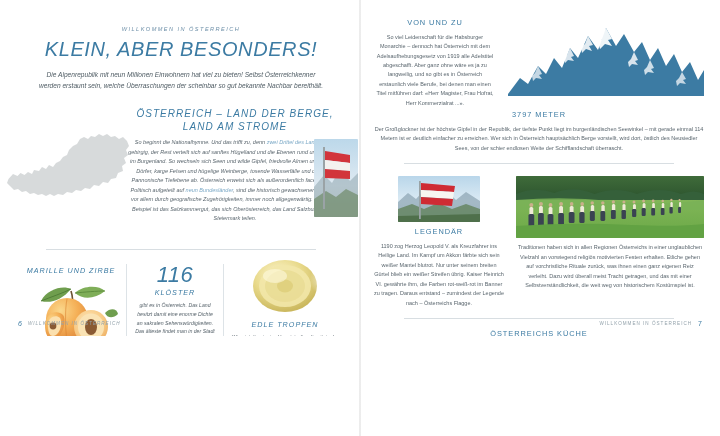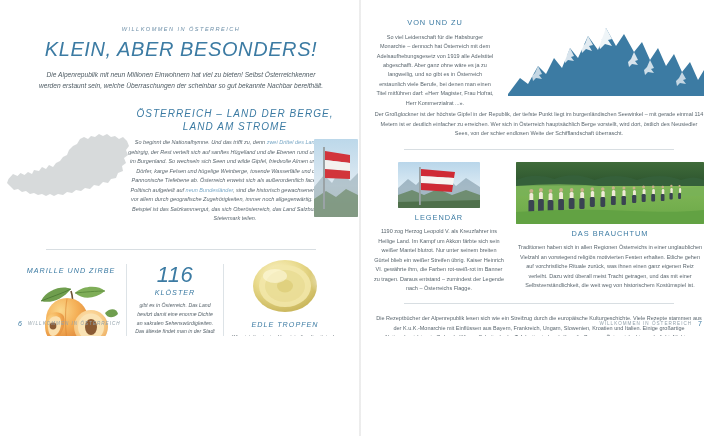--- a/index.html
+++ b/index.html
@@ -380,20 +380,21 @@
             <path fill="#ffffff" opacity=".8" d="M126 34 L130 42 L127 43 L130 47 L124 46 L121 49 L120 44 L123 41 Z"></path>
             <path fill="#ffffff" opacity=".75" d="M142 42 L146 50 L143 51 L146 55 L140 54 L137 57 L136 52 L139 49 Z"></path>
             <path fill="#ffffff" opacity=".7" d="M30 48 L34 56 L31 57 L34 61 L28 60 L25 63 L24 58 L27 55 Z"></path>
             <path fill="#ffffff" opacity=".7" d="M174 54 L178 61 L175 62 L178 66 L172 65 L169 68 L168 63 L171 60 Z"></path>
           </svg>
         </div>
       </div>
     </div>
 
     <div class="wide-text">
+      <h2 class="sec-title small">3797 METER</h2>
       <p class="body-text">Der Großglockner ist der höchste Gipfel in der Republik, der tiefste Punkt liegt im burgenländischen Seewinkel – mit gerade einmal 114 Metern ist er deutlich einfacher zu erreichen. Wer sich in Österreich hauptsächlich Berge vorstellt, wird dort, östlich des Neusiedler Sees, von der schier endlosen Weite der Schifflandschaft überrascht.</p>
     </div>
 
     <div class="hr-rule"></div>
 
     <div class="right-mid">
       <div class="rm-left">
         <div class="photo photo-flag">
           <svg viewBox="0 0 82 46" width="82" height="46" xmlns="http://www.w3.org/2000/svg" preserveAspectRatio="none" aria-hidden="true">
             <defs>
@@ -484,28 +485,28 @@
                 <circle cx="123" cy="26" r="1.5"></circle>
                 <circle cx="133" cy="25" r="1.5"></circle>
               <circle cx="143" cy="25" r="1.4"></circle>
                 <circle cx="153" cy="25" r="1.3"></circle>
                 <circle cx="162" cy="24" r="1.2"></circle>
               <circle cx="170.5" cy="24" r="1.1"></circle>
             </g>
             <path d="M0 50 Q60 46 120 49 Q170 51 196 48 L196 62 L0 62 Z" fill="#62a243"></path>
           </svg>
         </div>
-        <h2 class="sec-title small">DAS BRAUCHTUM</h2>
         <p class="body-text">Traditionen haben sich in allen Regionen Österreichs in einer unglaublichen Vielzahl an vorwiegend religiös motivierten Festen erhalten. Etliche gehen auf vorchristliche Rituale zurück, was ihnen einen ganz eigenen Reiz verleiht. Dazu wird überall meist Tracht getragen, und das mit einer Selbstverständlichkeit, die weit weg von historischem Kostümspiel ist.</p>
       </div>
     </div>
 
     <div class="hr-rule"></div>
 
     <div class="kuche-block">
+      <h2 class="sec-title small">ÖSTERREICHS KÜCHE</h2>
       <p class="body-text">Die Rezeptbücher der Alpenrepublik lesen sich wie ein Streifzug durch die europäische Kulturgeschichte. Viele Rezepte stammen aus der K.u.K.-Monarchie mit Einflüssen aus Bayern, Frankreich, Ungarn, Slowenien, Kroatien und Italien. Einige großartige Nationalgerichte wie Gulasch, Wiener Schnitzel oder Tafelspitz sind weit über die Grenzen Österreichs hinaus beliebt. Nicht zu vergessen die typischen Mehlspeisen, die ohne Weiteres eine ganze Hauptmahlzeit ersetzen: von Strudeln, Stollen über Laiberl, Fleckerl, Buchteln, Povesen und Nußn' zu Kipferln, Knödln und Krapfen – ein Paradies für Schleckermäuler und ambitionierte Zuckerbäcker.</p>
     </div>
 
     <div class="folio folio-right">
       <span>WILLKOMMEN IN ÖSTERREICH</span>
       <span class="num">7</span>
     </div>
   </div>
 
   <div class="gutter"></div>

